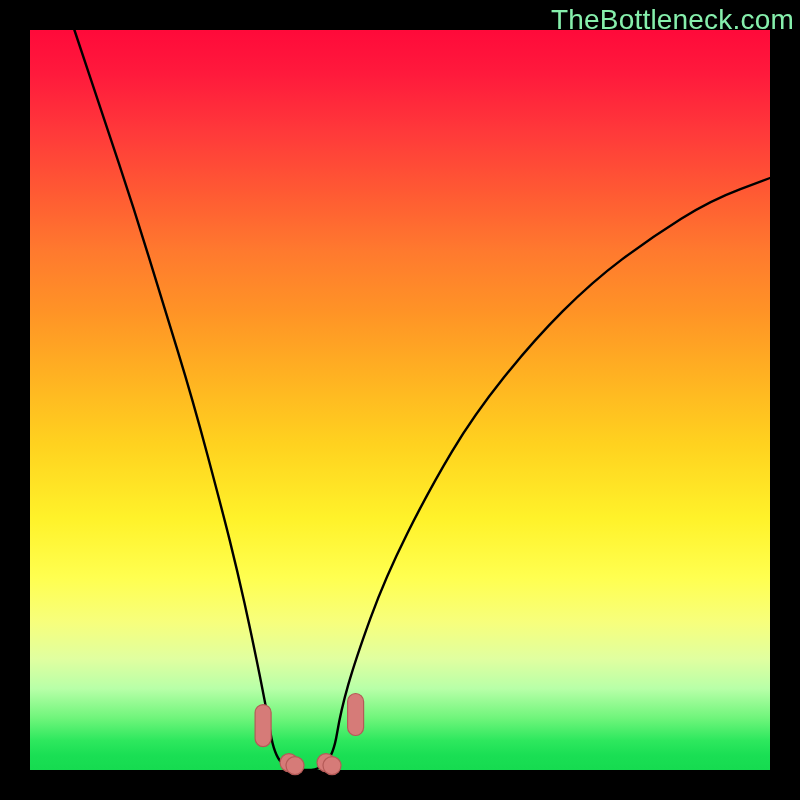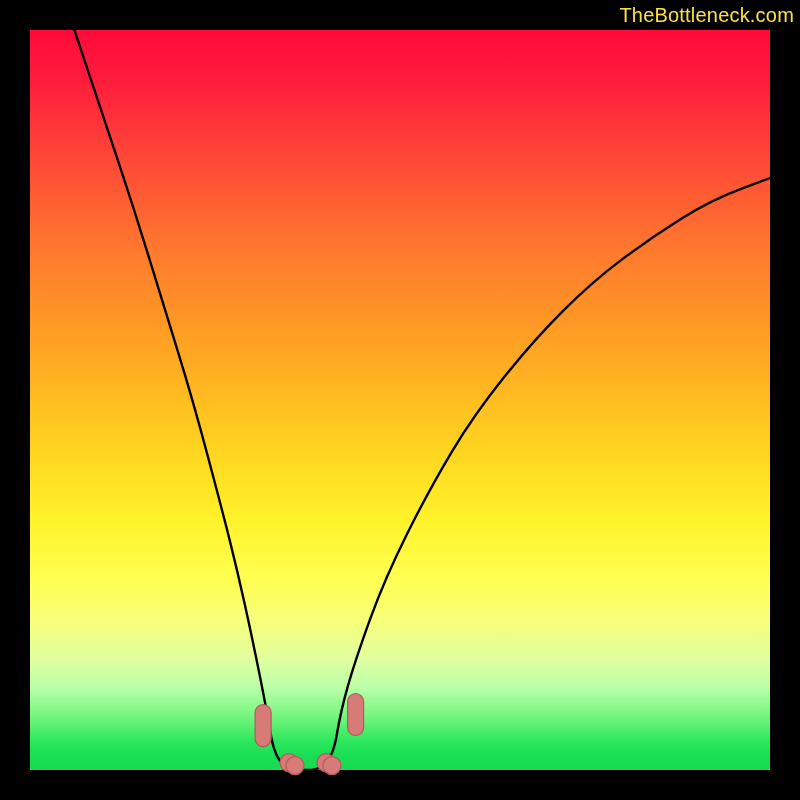--- a/index.html
+++ b/index.html
@@ -43,22 +43,22 @@
       #6ff57b 93%,
       #2ee85e 96%,
       #1adf54 98%,
       #16db50 100%
     );
   }
   .watermark {
     position: absolute;
     right: 6px;
     top: 4px;
-    color: #fde047;
-    font-size: 20px;
+    color: #86efac;
+    font-size: 28px;
     font-weight: 500;
     letter-spacing: 0.2px;
     user-select: none;
   }
   svg.curve {
     position: absolute;
     left: 0;
     top: 0;
     width: 740px;
     height: 740px;

